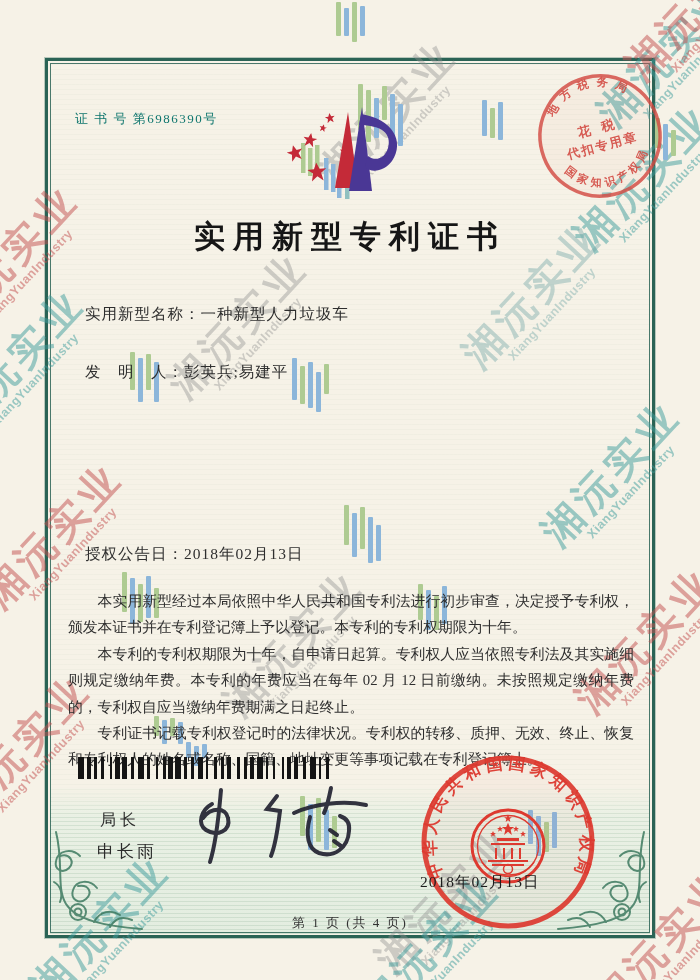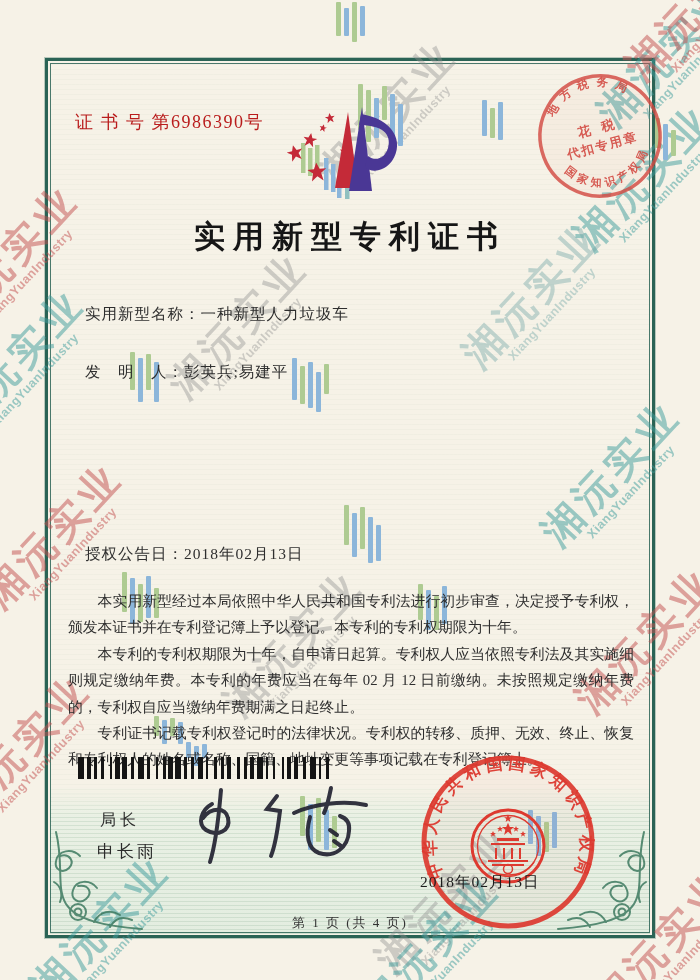--- a/index.html
+++ b/index.html
@@ -43,21 +43,21 @@
   .wm-red{color:var(--wm_red);opacity:.5;}
   .wm-teal{color:var(--wm_teal);opacity:.5;}
   .wm-teal2{color:var(--wm_teal2);opacity:.42;}
   .wm-gray{color:var(--wm_gray);opacity:.4;}
   
   .bars{position:absolute;display:flex;align-items:flex-start;}
   .bars i{display:block;width:5px;margin-right:3px;border-radius:1px;}
   .bars i.g{background:var(--bar_green);}
   .bars i.b{background:var(--bar_blue);}
   
-  .cert-no{position:absolute;left:75px;top:110px;font-size:18px;letter-spacing:1.5px;color:#b91c1c;}
+  .cert-no{position:absolute;left:75px;top:110px;font-size:13px;letter-spacing:1.5px;color:#0f766e;}
   .logo{position:absolute;left:287px;top:98px;}
   .title{
     position:absolute;left:0;right:0;top:216px;text-align:center;
     font-size:31px;font-weight:bold;letter-spacing:8px;color:#161616;
   }
   .field{position:absolute;left:85px;font-size:15.5px;letter-spacing:1px;color:#2e2e2e;white-space:nowrap;}
   .paras{
     position:absolute;left:68px;top:588px;width:566px;
     font-size:14.8px;line-height:26.4px;text-align:justify;color:#2e2e2e;
   }

